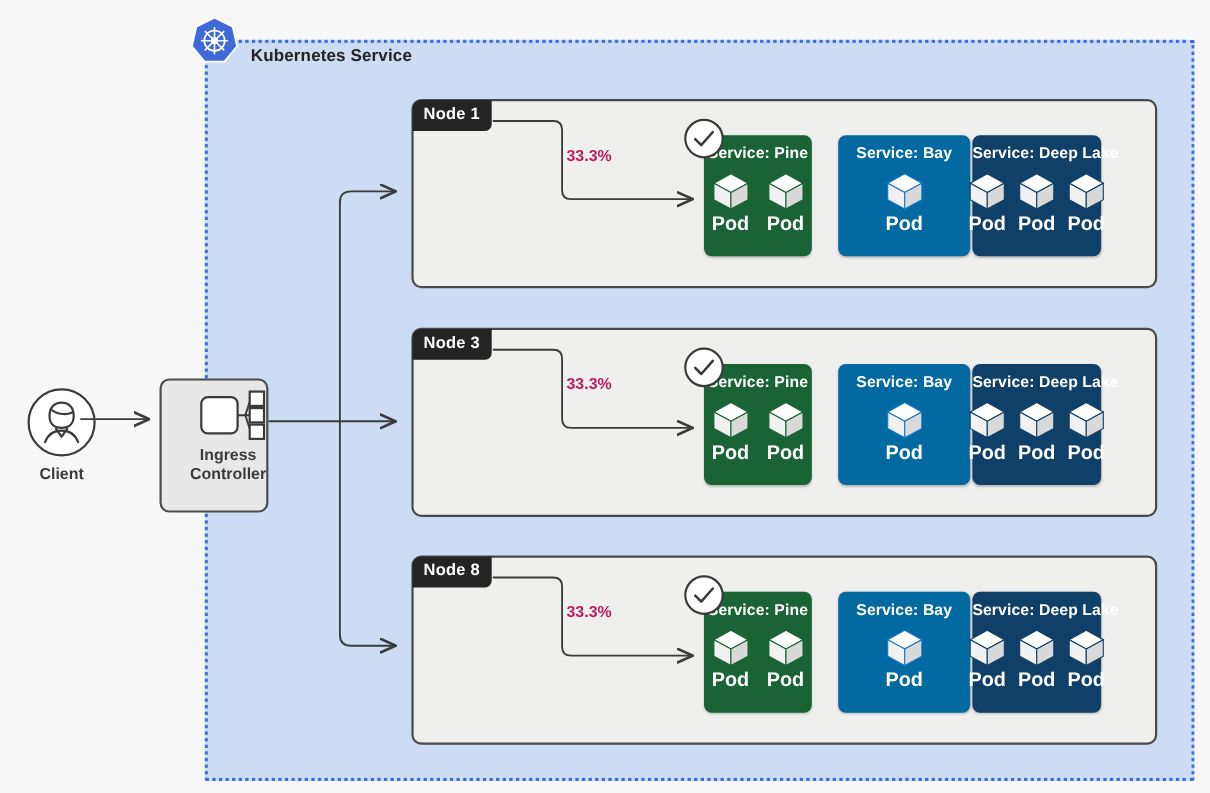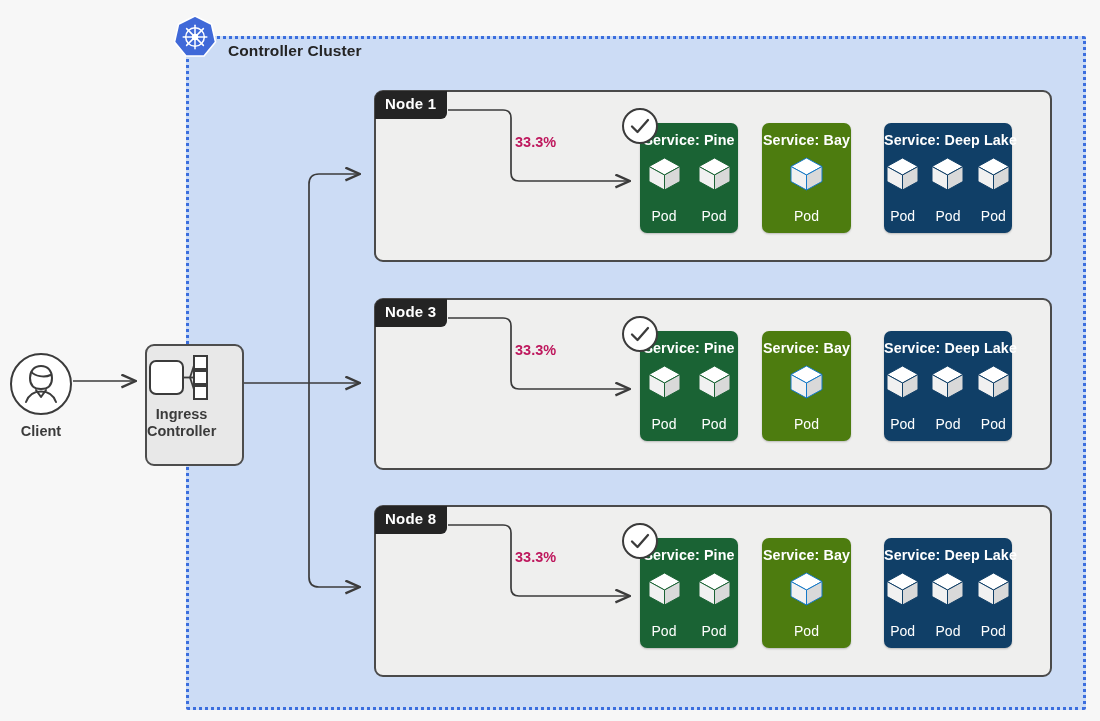--- a/index.html
+++ b/index.html
@@ -40,21 +40,21 @@
     position: absolute;
     left: 172px;
     top: 14px;
     width: 46px;
     height: 46px;
   }
 
   
   #client-group {
     position: absolute;
-    left: 9px;
+    left: 24px;
     top: 352px;
     width: 64px;
     text-align: center;
   }
   #client-icon { width: 64px; height: 64px; display: block; }
   #client-label {
     margin-top: 7px;
     font-size: 14.5px;
     font-weight: bold;
     color: #3b3b3b;
@@ -66,21 +66,21 @@
     left: 145px;
     top: 344px;
     width: 99px;
     height: 122px;
     background: #e8e8e8;
     border: 2px solid #4d4d4d;
     border-radius: 9px;
     box-sizing: border-box;
     display: flex;
     flex-direction: column;
-    align-items: flex-start;
+    align-items: flex-end;
     justify-content: flex-start;
     padding-top: 8px;
   }
   #ingress-icon { width: 62px; height: 48px; }
   #ingress-label {
     margin-top: 4px;
     text-align: center;
     font-size: 14.5px;
     font-weight: bold;
     color: #3b3b3b;
@@ -155,28 +155,28 @@
     gap: 8px;
     margin-top: 8px;
   }
   .pod {
     width: 42px;
     text-align: center;
   }
   .pod-cube { width: 37px; height: 36px; display: block; margin: 0 auto; }
   .pod-label {
     color: #ffffff;
-    font-size: 14px;
-    font-weight: normal;
-    margin-top: 16px;
+    font-size: 18px;
+    font-weight: bold;
+    margin-top: 1px;
   }
 
   .svc-pine     { left: 264px; top: 31px; width: 98px;  height: 110px; background: #1a6334; }
-  .svc-bay      { left: 386px; top: 31px; width: 89px;  height: 110px; background: #4d7c0f; }
-  .svc-deeplake { left: 508px; top: 31px; width: 128px; height: 110px; background: #103f67; }
+  .svc-bay      { left: 386px; top: 31px; width: 120px;  height: 110px; background: #0369a1; }
+  .svc-deeplake { left: 508px; top: 31px; width: 117px; height: 110px; background: #103f67; }
 
   .check-badge {
     position: absolute;
     left: 245px;
     top: 15px;
     width: 38px;
     height: 38px;
     z-index: 5;
   }
 
@@ -208,21 +208,21 @@
   <g stroke="#ffffff" stroke-width="1.5" fill="none" stroke-linecap="round">
     <circle cx="23" cy="23" r="9.3"></circle>
     <circle cx="23" cy="23" r="2.5" fill="#ffffff"></circle>
     <line x1="23" y1="11.2" x2="23" y2="34.8"></line>
     <line x1="11.2" y1="23" x2="34.8" y2="23"></line>
     <line x1="14.6" y1="14.6" x2="31.4" y2="31.4"></line>
     <line x1="31.4" y1="14.6" x2="14.6" y2="31.4"></line>
   </g>
 </svg>
 
-<div id="cluster-title">Controller Cluster</div>
+<div id="cluster-title">Kubernetes Service</div>
 
 <div id="client-group">
   <svg id="client-icon" viewBox="0 0 64 64">
     <circle cx="32" cy="32" r="30" fill="#ffffff" stroke="#3b3b3b" stroke-width="2"></circle>
     <g fill="none" stroke="#3b3b3b" stroke-width="2" stroke-linecap="round" stroke-linejoin="round">
       <path d="M32 14c-7 0-11 5-11 12 0 6 3 11 11 11s11-5 11-11c0-7-4-12-11-12z"></path>
       <path d="M22.5 20c3 4 13 6 19 3"></path>
       <path d="M17 50c2.5-7 8-10.5 15-10.5S44.5 43 47 50"></path>
       <path d="M27 38l5 7 5-7"></path>
     </g>

